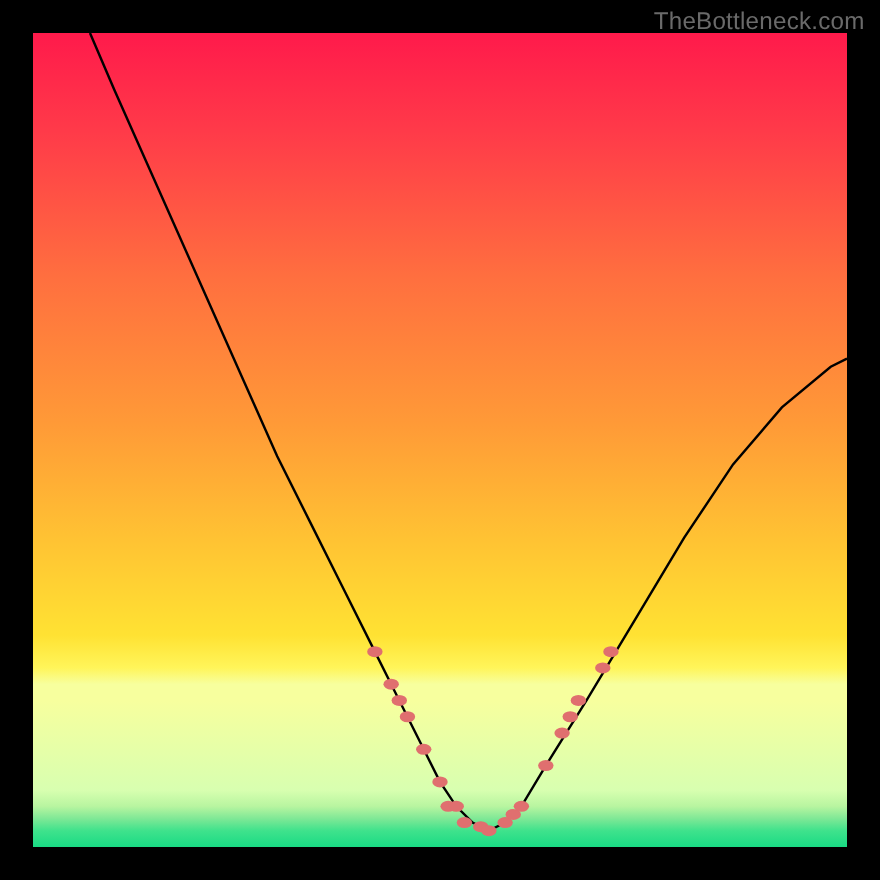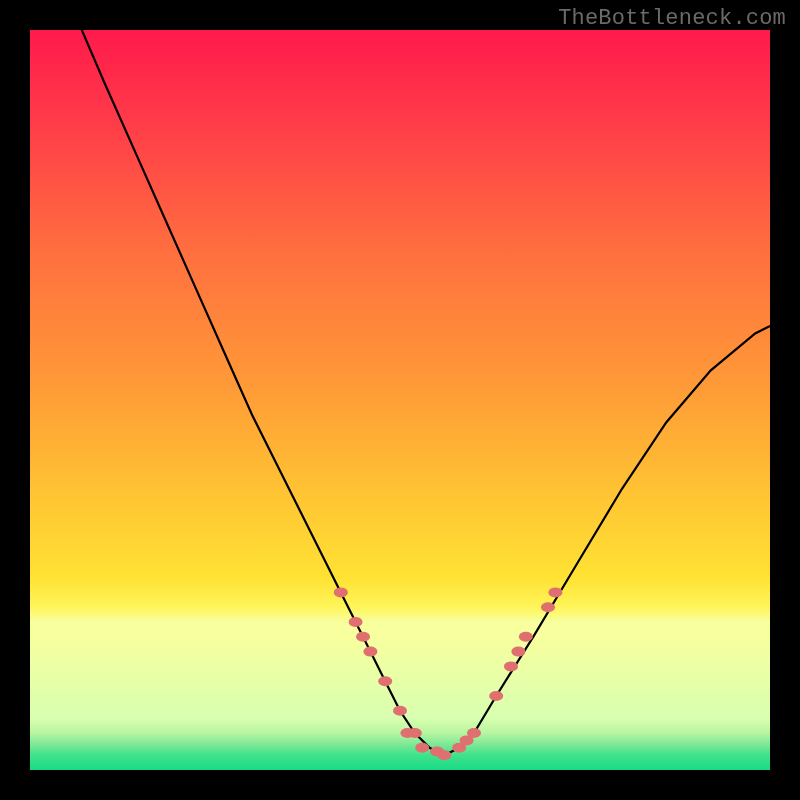--- a/index.html
+++ b/index.html
@@ -20,21 +20,20 @@
   .watermark {
     position: absolute;
     top: 6px;
     right: 14px;
     color: #6a6a6a;
     font-size: 22px;
     font-weight: 500;
     letter-spacing: 0.2px;
     z-index: 20;
     user-select: none;
-    font-family: Liberation Mono, monospace;
   }
   .plot-wrap {
     position: absolute;
     left: 30px;
     top: 30px;
     width: 740px;
     height: 740px;
     box-sizing: border-box;
   }
   svg {

